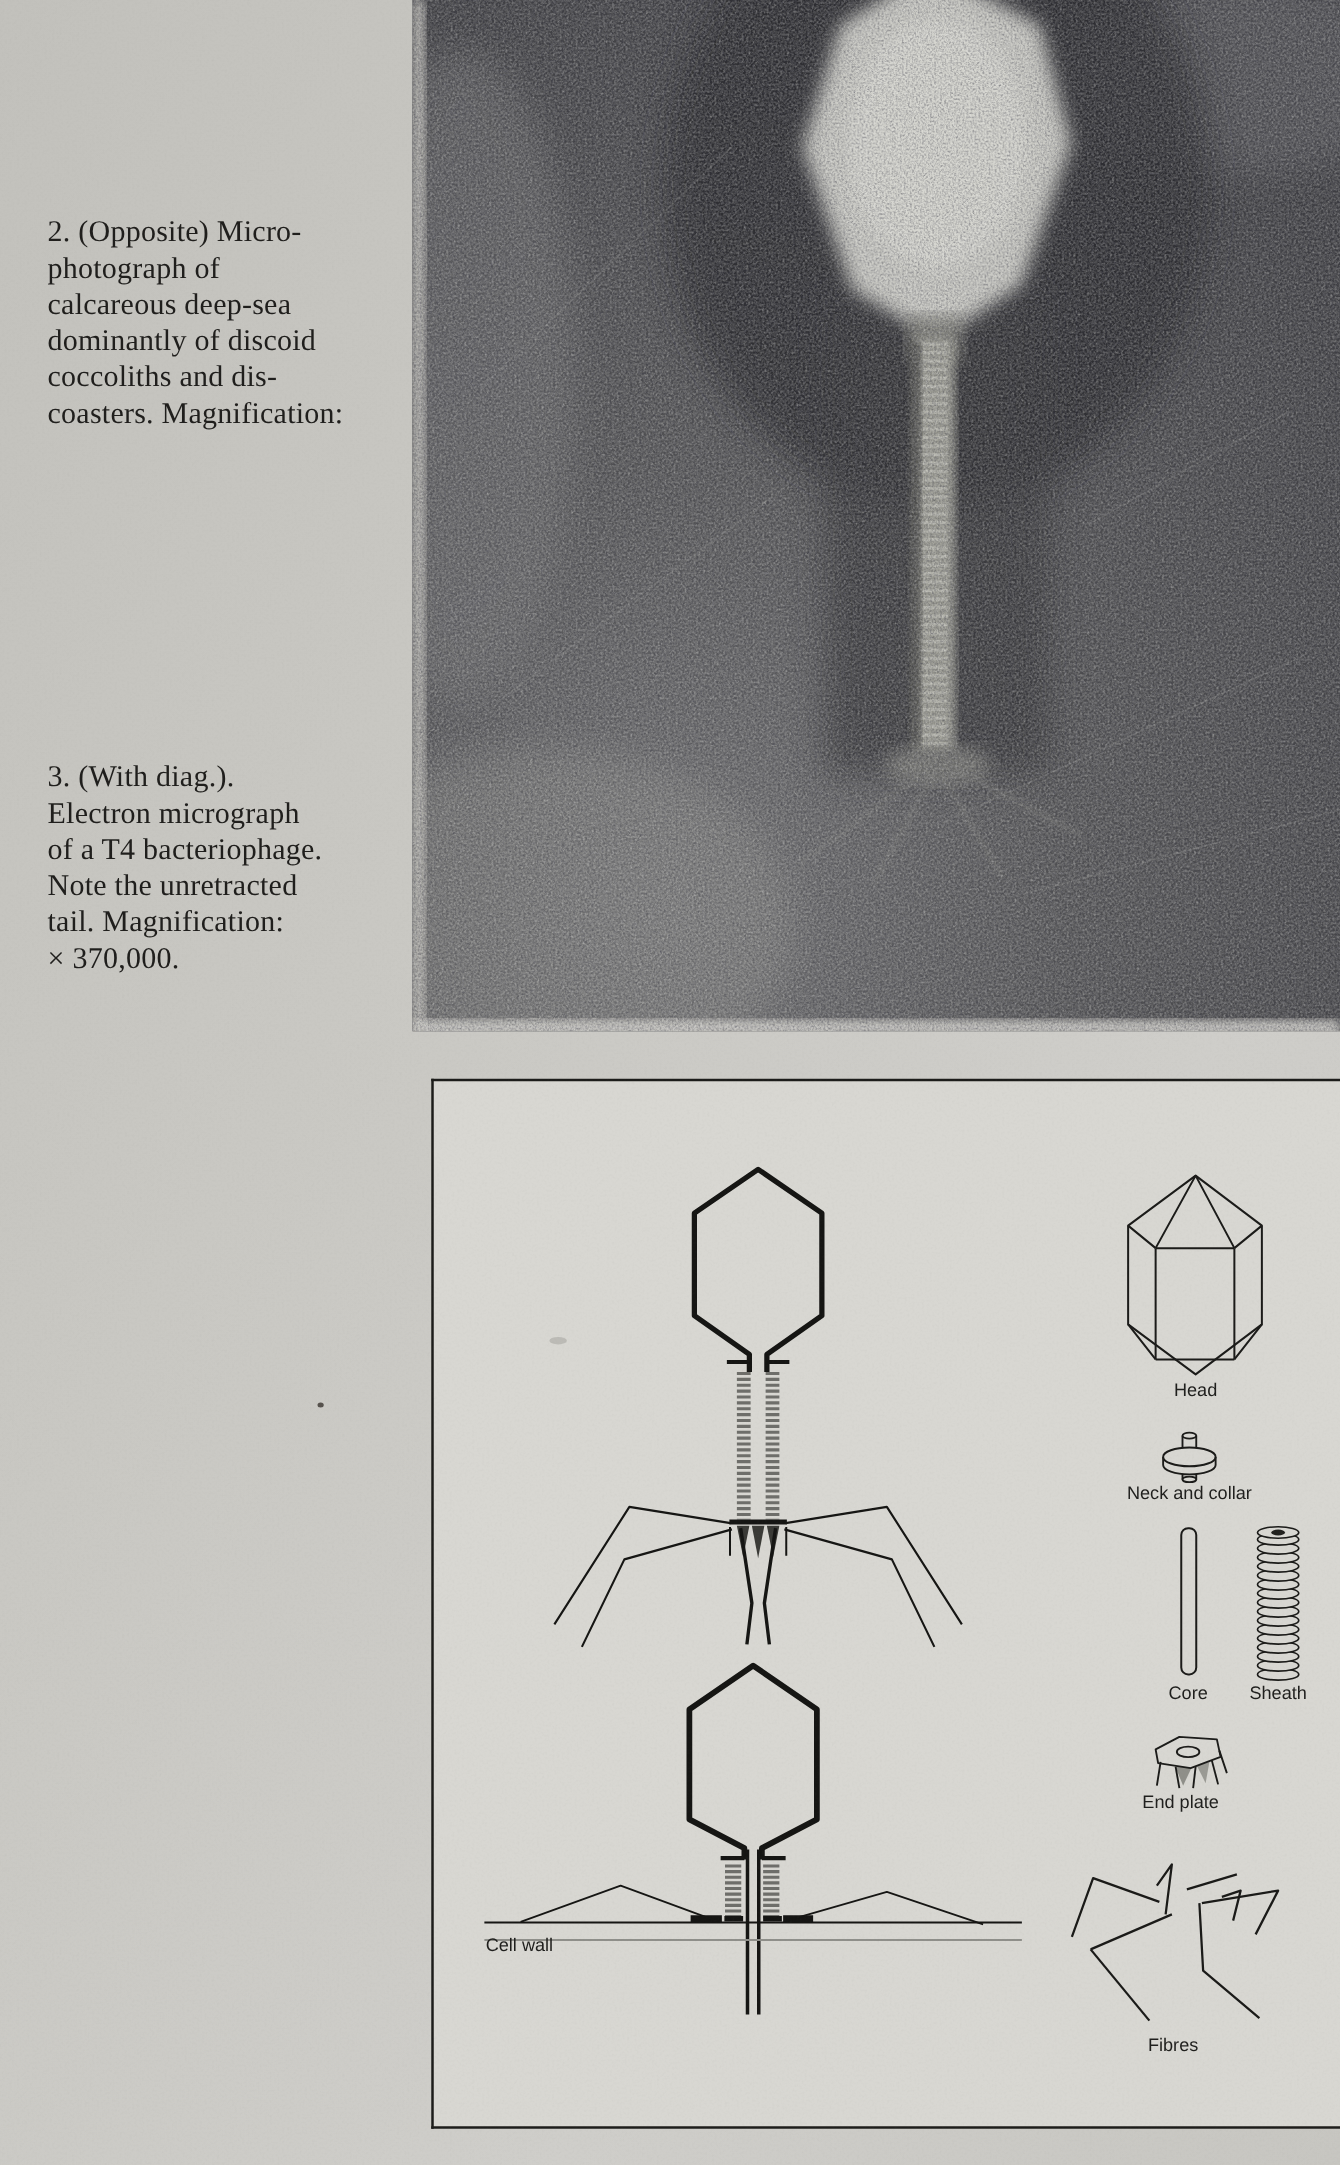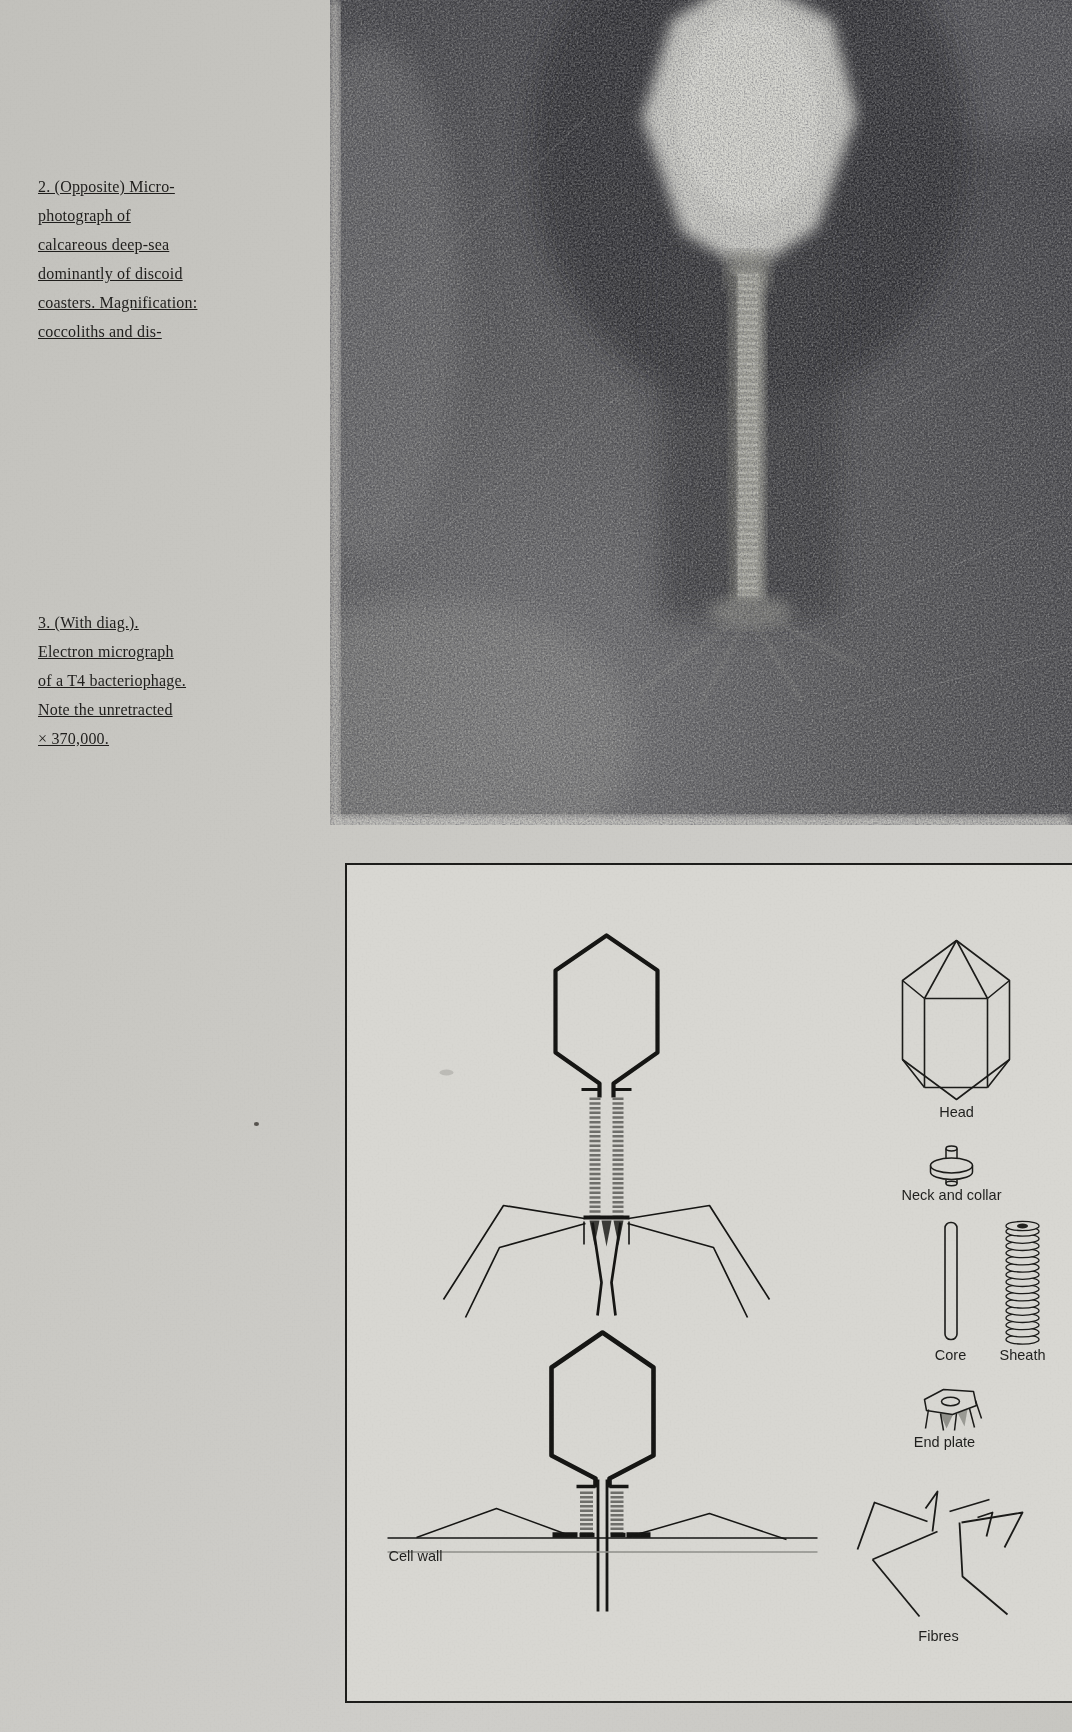--- a/index.html
+++ b/index.html
@@ -3,21 +3,21 @@
 <meta charset="utf-8">
 <style>
   html,body{margin:0;padding:0;background:#9a9994;}
   .page{
     position:relative;width:1072px;height:1732px;overflow:hidden;
     background:linear-gradient(120deg,#c2c1bc 0%,#c9c8c3 35%,#cfceca 70%,#c7c6c1 100%);
     font-family:"Liberation Serif", serif;
   }
   .caption{
     position:absolute;left:38px;width:278px;color:#1f1e1c;
-    font-size:16px;line-height:29px;letter-spacing:.2px;text-decoration:underline;
+    font-size:24px;line-height:29px;letter-spacing:.2px;
   }
   .caption .cl{white-space:nowrap;}
   #cap2{top:172px;}
   #cap3{top:608px;}
   .photo{
     position:absolute;left:330px;top:0;width:742px;height:825px;
     background:#46464a;
   }
   .photo svg{display:block;width:742px;height:825px;}
   .diagram-panel{
@@ -33,29 +33,30 @@
 </head>
 <body>
 
 <div class="page">
 
   <div class="caption" id="cap2">
     <div class="cl">2. (Opposite) Micro-</div>
     <div class="cl">photograph of</div>
     <div class="cl">calcareous deep-sea</div>
     <div class="cl">dominantly of discoid</div>
+    <div class="cl">coccoliths and dis-</div>
     <div class="cl">coasters. Magnification:</div>
-    <div class="cl">coccoliths and dis-</div>
   </div>
 
   <div class="caption" id="cap3">
     <div class="cl">3. (With diag.).</div>
     <div class="cl">Electron micrograph</div>
     <div class="cl">of a T4 bacteriophage.</div>
     <div class="cl">Note the unretracted</div>
+    <div class="cl">tail. Magnification:</div>
     <div class="cl">× 370,000.</div>
   </div>
 
   <div class="photo">
     <svg viewBox="0 0 742 825">
       <defs>
         <radialGradient id="bgGrad" cx="28%" cy="88%" r="95%">
           <stop offset="0" stop-color="#6f6f71"></stop>
           <stop offset="0.45" stop-color="#535355"></stop>
           <stop offset="1" stop-color="#3e3e42"></stop>

